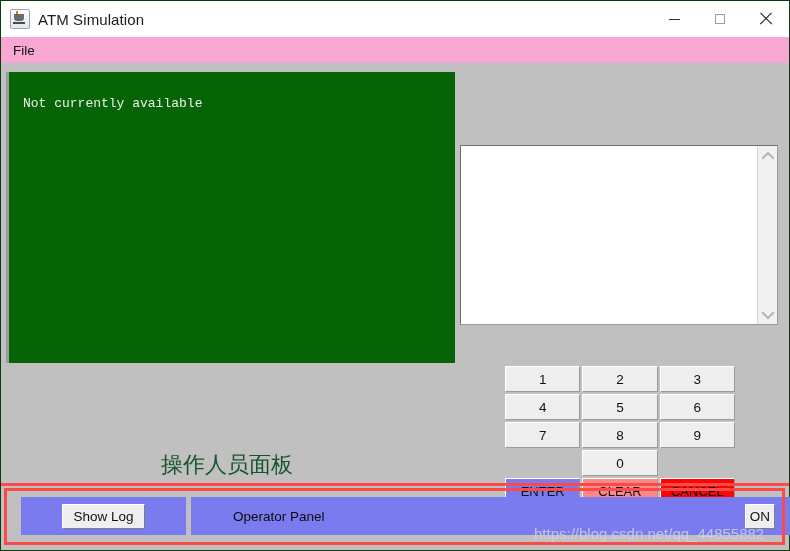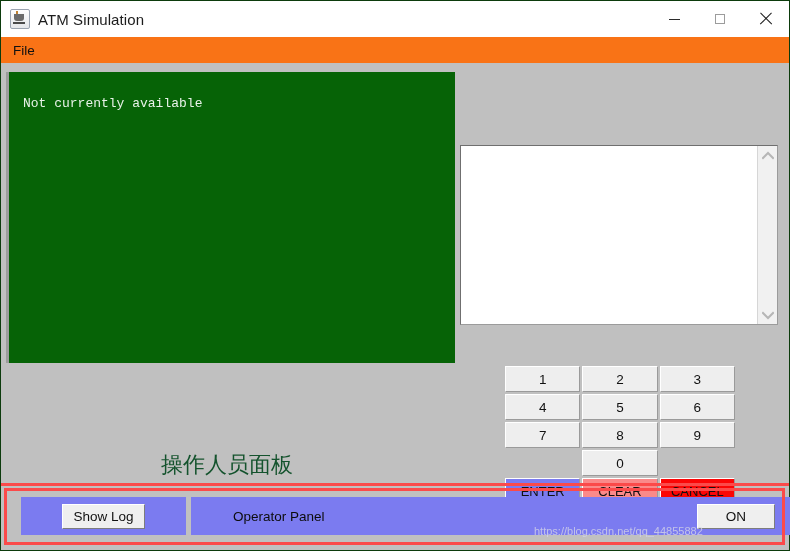--- a/index.html
+++ b/index.html
@@ -55,21 +55,21 @@
   }
   .win-btn .gl-close:before,.win-btn .gl-close:after{
     content:"";position:absolute;left:-1px;top:6px;width:16px;height:1.4px;background:#1b1b1b;
   }
   .win-btn .gl-close:before{transform:rotate(45deg);}
   .win-btn .gl-close:after{transform:rotate(-45deg);}
 
   
   .menubar{
     position:absolute;left:0;top:36px;width:788px;height:26px;
-    background:#f97316;
+    background:#f9a8d4;
     display:flex;align-items:center;
     box-sizing:border-box;
     text-align:center;
   }
   .menu-item{
     font-size:13.5px;color:#111;padding:2px 8px;margin-left:4px;cursor:default;
   }
 
   
   .content{
@@ -152,42 +152,42 @@
     border:1px solid #b4b4b4;
     border-top-color:#ffffff;border-left-color:#ffffff;
     border-right-color:#7d7d7d;border-bottom-color:#7d7d7d;
     font-size:13.5px;color:#111;padding:4px 10px;cursor:default;
   }
   .op-label{
     font-size:13.5px;color:#0c0c0c;
   }
   .op-sect-label{position:absolute;left:42px;}
   .op-hint{position:absolute;left:270px;}
-  .on-btn{position:absolute;right:18px;padding:4px 28px;margin-left:31px;}
+  .on-btn{position:absolute;right:18px;padding:4px 4px;margin-left:31px;}
 
   
   .anno-box{
     position:absolute;left:3px;top:425px;width:781px;height:57px;
     border:3px solid #fb4a4a;
     box-sizing:border-box;
     pointer-events:none;
   }
   .anno-line{
     position:absolute;left:0px;top:420px;width:788px;height:3px;
     background:#fb4a4a;pointer-events:none;
   }
   .anno-text{
     position:absolute;left:160px;top:387px;
     font-size:22px;color:#14532d;
     font-family:"DejaVu Sans",sans-serif;
     white-space:nowrap;pointer-events:none;
   }
   .watermark{
     position:absolute;left:533px;top:462px;
-    font-size:11px;color:#d3d3e8;opacity:.82;
+    font-size:15px;color:#d3d3e8;opacity:.82;
     white-space:nowrap;pointer-events:none;
   }
 </style>
 </head>
 <body>
 
 <div id="app">
 
   <div class="titlebar">
     <div class="title-icon">

